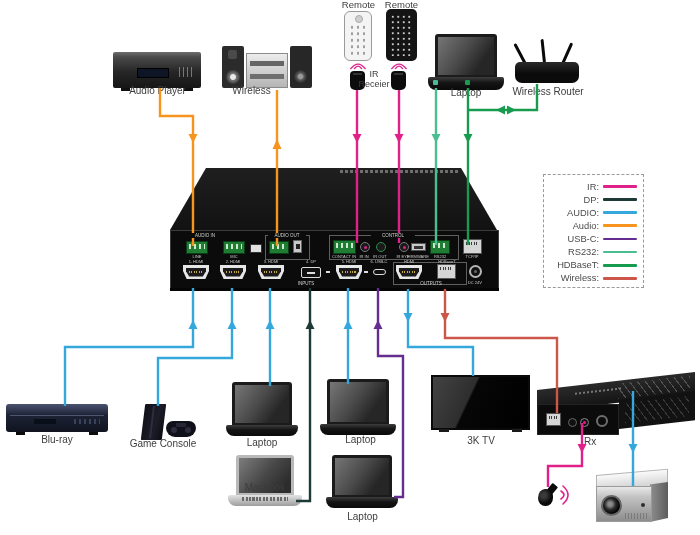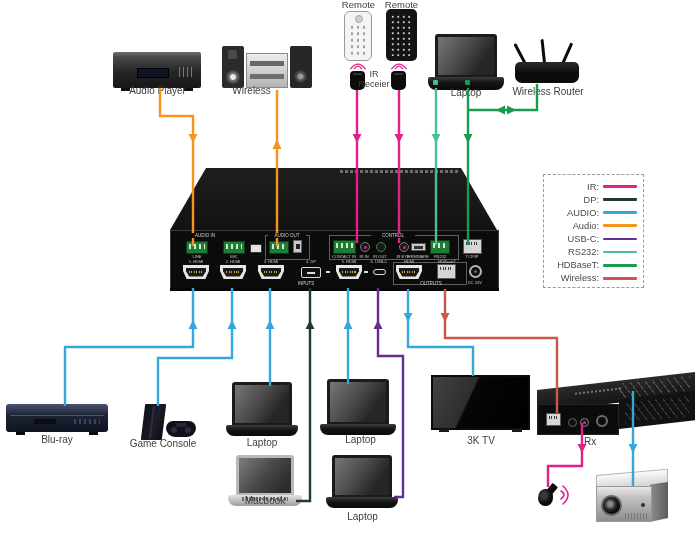--- a/index.html
+++ b/index.html
@@ -293,21 +293,21 @@
   <div class="dev-label" style="left:233px;top:437px;width:58px;">Laptop</div>
 
   <div class="abs laptop mac" style="left:228px;top:455px;width:74px;height:53px;">
     <div class="screen" style="left:8px;top:0;width:58px;height:40px;">
         <div class="glare"></div>
       </div>
     <div class="base" style="left:0;top:40px;width:74px;height:11px;">
       <div class="abs" style="left:14px;top:2px;width:46px;height:4px;background:repeating-linear-gradient(90deg,#6a6a6a 0 2px,transparent 2px 3.5px);"></div>
     </div>
   </div>
-  <div class="dev-label" style="left:236px;top:495px;width:58px;">Macbook</div>
+  <div class="dev-label" style="left:236px;top:482px;width:58px;">Macbook</div>
 
   <div class="abs laptop" style="left:320px;top:379px;width:76px;height:57px;">
     <div class="screen" style="left:7px;top:0;width:62px;height:45px;">
         <div class="glare"></div>
       </div>
     <div class="base" style="left:0;top:45px;width:76px;height:11px;"></div>
   </div>
   <div class="dev-label" style="left:333px;top:434px;width:55px;">Laptop</div>
 
   <div class="abs laptop" style="left:326px;top:455px;width:72px;height:54px;">

